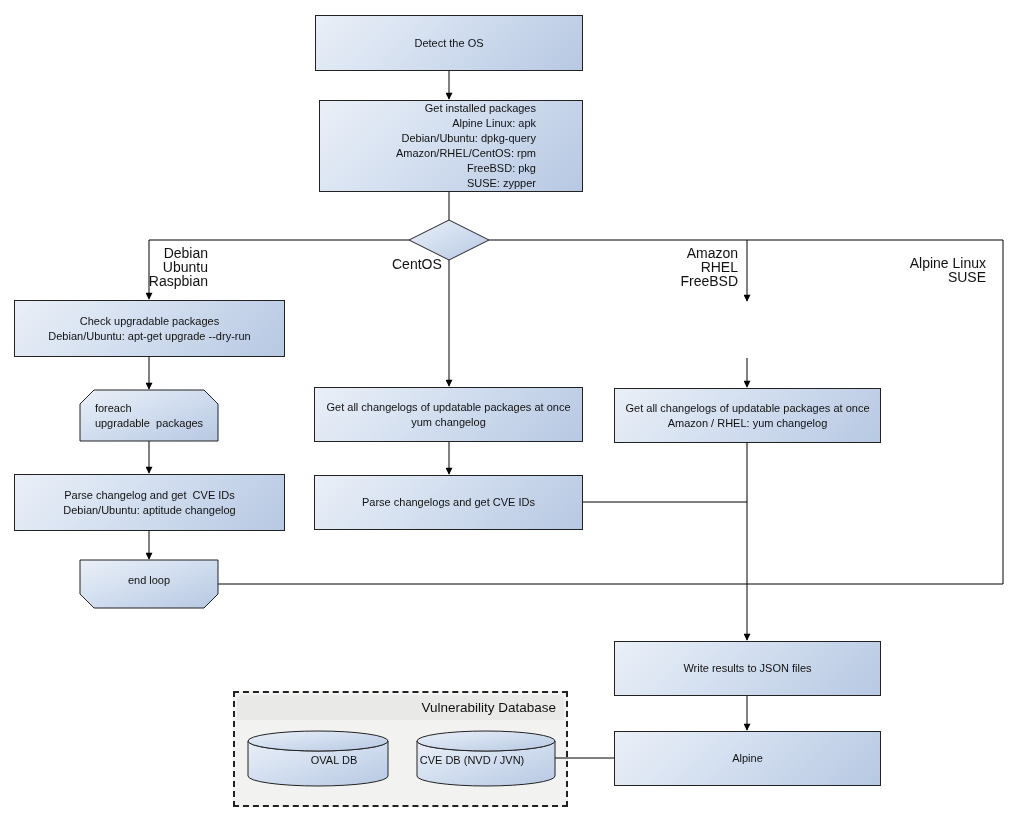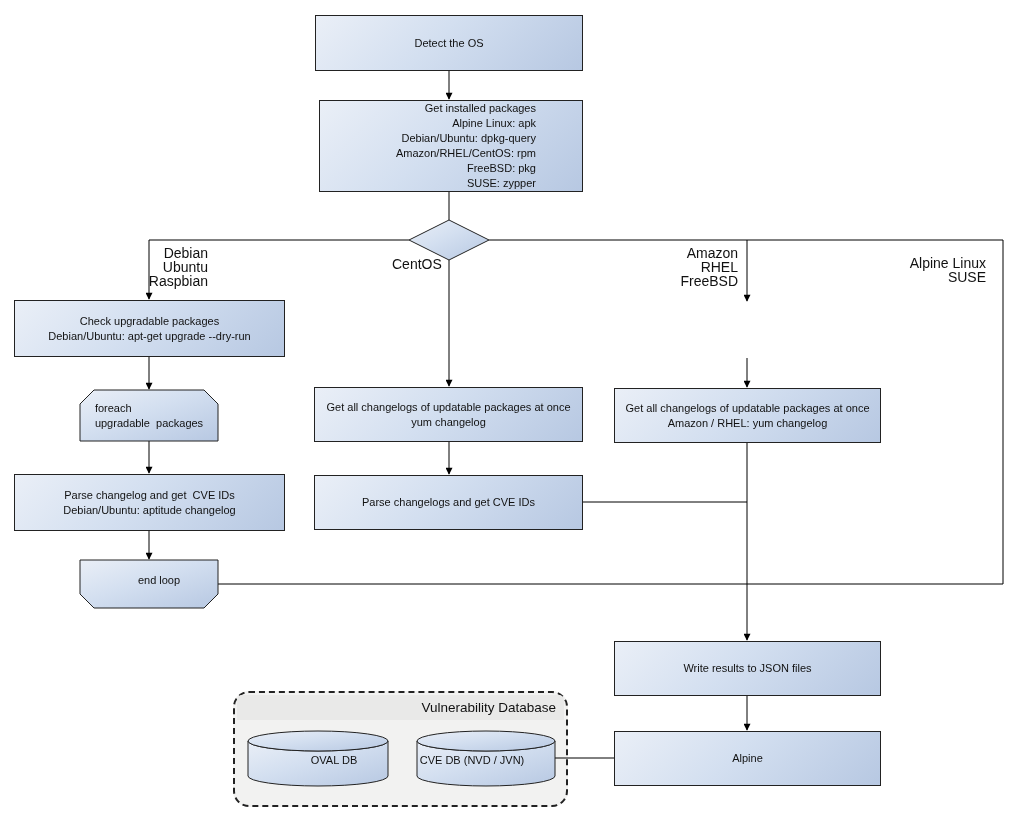--- a/index.html
+++ b/index.html
@@ -21,21 +21,21 @@
     font-size:11px;line-height:15px;white-space:pre;box-sizing:border-box;
     pointer-events:none;
   }
   .branch-label{
     position:absolute;font-size:14px;line-height:14px;white-space:pre;
     text-align:right;box-sizing:border-box;
   }
   #svg-layer{position:absolute;left:0;top:0;pointer-events:none;}
   #vdb{
     position:absolute;left:233px;top:691px;width:335px;height:116px;
-    background:#f2f2f1;border:2px dashed #222;border-radius:16px;box-sizing:border-box;
+    background:#f2f2f1;border:2px dashed #222;border-radius:0;box-sizing:border-box;
   }
   #vdb-header{
     position:absolute;left:2px;right:2px;top:2px;height:25px;background:#e9e9e8;
     font-size:13.5px;line-height:25px;text-align:right;padding-right:8px;
     border-top-left-radius:5px;border-top-right-radius:5px;
   }
 </style>
 </head>
 <body>
 
@@ -117,21 +117,21 @@
   <div class="node" style="left:614px;top:388px;width:267px;height:55px;">Get all changelogs of updatable packages at once
 Amazon / RHEL: yum changelog</div>
 
   <div class="node" style="left:614px;top:641px;width:267px;height:55px;">Write results to JSON files</div>
 
   <div class="node" style="left:614px;top:731px;width:267px;height:55px;">Alpine</div>
 
   <div class="shape-label" style="left:80px;top:390px;width:138px;height:51px;">foreach
 upgradable  packages</div>
 
-  <div class="shape-label" style="left:80px;top:560px;width:138px;height:40px;margin-left:10px;">end loop</div>
+  <div class="shape-label" style="left:80px;top:560px;width:138px;height:40px;">end loop</div>
 
   <div class="shape-label" style="left:264px;top:744px;width:140px;height:32px;">OVAL DB</div>
 
   <div class="shape-label" style="left:399px;top:744px;width:138px;height:32px;padding-left:8px;">CVE DB (NVD / JVN)</div>
 
   <div class="branch-label" style="left:148px;top:246px;width:60px;">Debian
 Ubuntu
 Raspbian</div>
 
   <div class="branch-label" style="left:392px;top:257px;width:48px;">CentOS</div>

